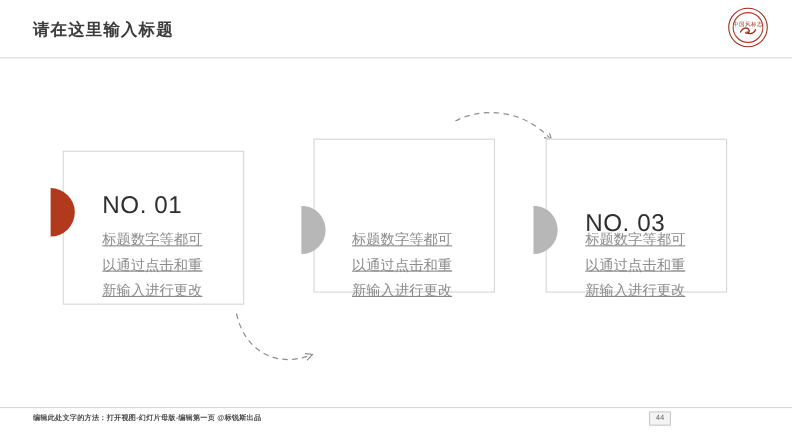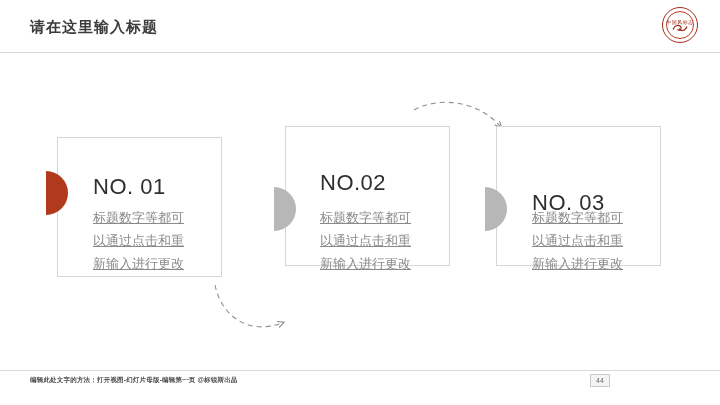--- a/index.html
+++ b/index.html
@@ -144,21 +144,20 @@
     <path d="M414,110 C440,96 478,101 500,126" fill="none" stroke="#8d8d8d" stroke-width="1.1" stroke-dasharray="5,4" marker-end="url(#ah)"></path>
   </svg>
 
   <div class="card card-1"></div>
   <div class="half-disc disc-1"></div>
   <div class="card-num num-1">NO. 01</div>
   <div class="card-desc desc-1">标题数字等都可以通过点击和重新输入进行更改</div>
 
   <div class="card card-2"></div>
   <div class="half-disc disc-2"></div>
-  <div class="card-num num-2">NO.02</div>
   <div class="card-desc desc-2">标题数字等都可以通过点击和重新输入进行更改</div>
 
   <div class="card card-3"></div>
   <div class="half-disc disc-3"></div>
   <div class="card-num num-3">NO. 03</div>
   <div class="card-desc desc-3">标题数字等都可以通过点击和重新输入进行更改</div>
 
   <div class="footer-rule"></div>
   <div class="footer-note">编辑此处文字的方法：打开视图-幻灯片母版-编辑第一页 @标锐斯出品</div>
   <div class="page-box">44</div>

